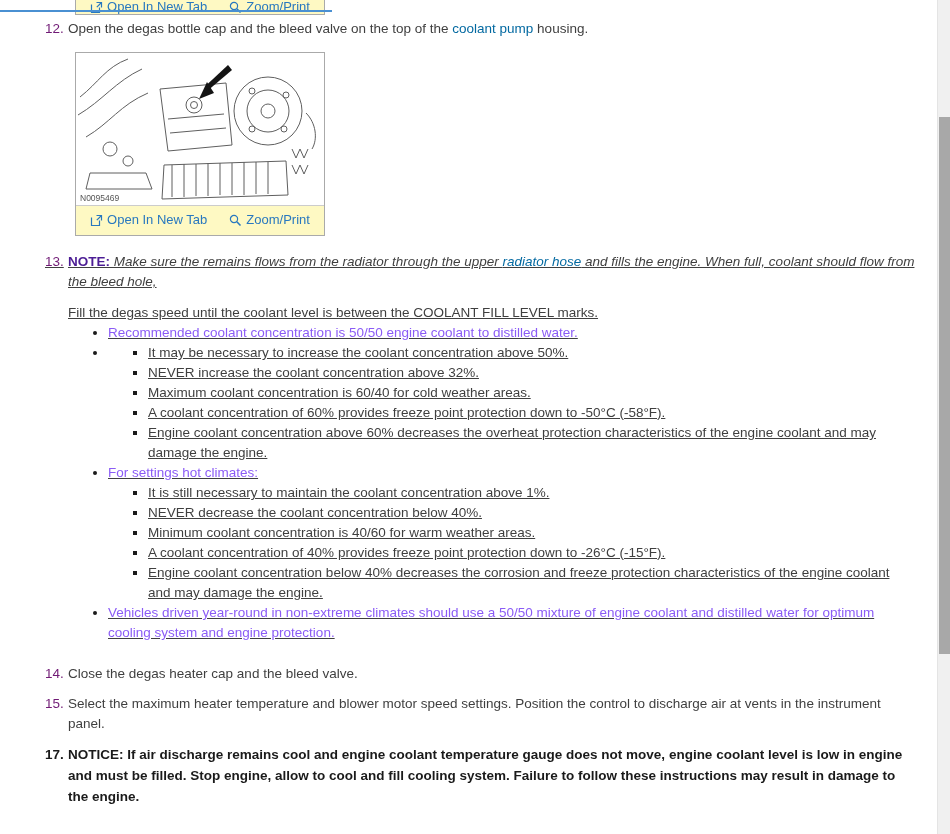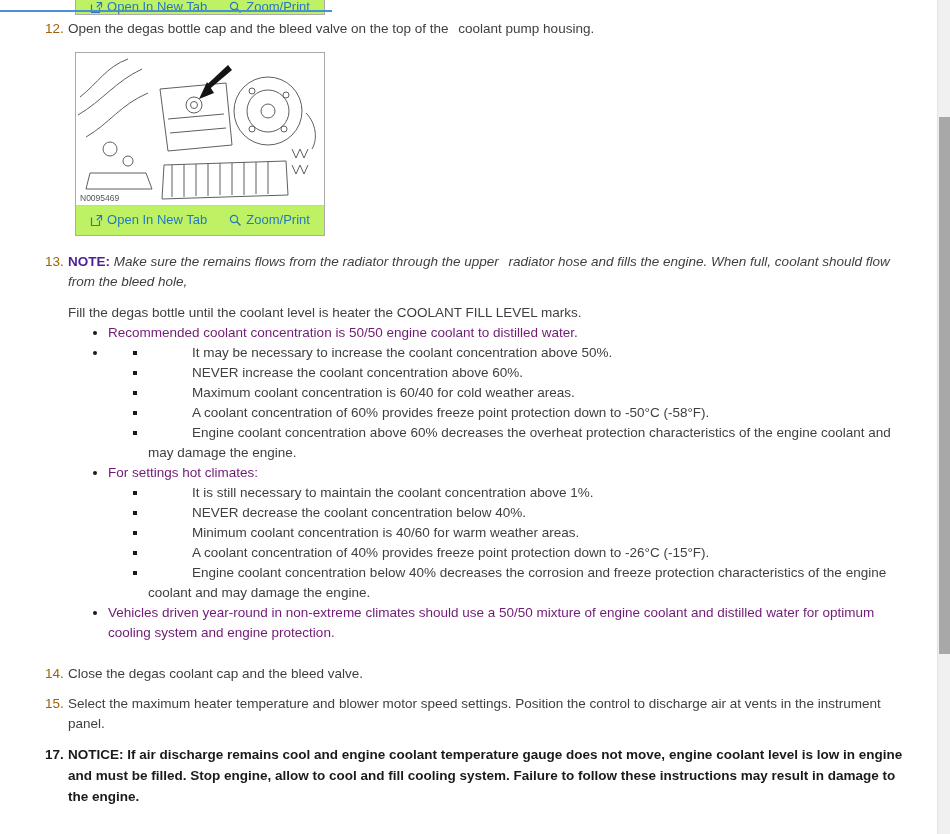--- a/index.html
+++ b/index.html
@@ -10,45 +10,45 @@
     line-height:20px;
     color:#3f3f3f;
     position:relative;
   }
   .content { padding:0 35px 10px 45px; position:relative; }
 
   
   .accent-line { position:absolute; top:10px; left:0; width:332px; height:2px; background:#4a90d2; z-index:6; }
 
   
-  .figure-box { width:250px; border:1px solid #aaaaaa; background:#bef264; }
+  .figure-box { width:250px; border:1px solid #aaaaaa; background:#fef9c3; }
   .figure-box.partial { height:15px; overflow:hidden; border-top:none; margin-left:30px; position:relative; }
   .figure-box.partial .fig-links { margin-top:-7px; }
   .fig-image { width:248px; height:153px; border-bottom:1px solid #cccccc; position:relative; background:#fff; }
   .fig-label { position:absolute; left:4px; bottom:2px; font-size:8.5px; color:#555; line-height:10px; }
   .fig-links { display:flex; justify-content:center; align-items:center; gap:22px; padding:4px 0 5px 0; }
   .fig-link { display:inline-flex; align-items:center; gap:4px; color:#2878bf; cursor:pointer; text-decoration:none; font-size:13px; }
   .fig-link svg { display:block; }
 
   
   .step { display:flex; margin-bottom:10px; }
-  .step-num { width:23px; flex-shrink:0; color:#a16207; }
+  .step-num { width:23px; flex-shrink:0; color:#701a75; }
   .step-body { flex:1; max-width:852px; }
-  .step.s13 { margin-bottom:21px; }
+  .step.s13 { margin-bottom:21px;text-decoration:underline; }
   .step.s17 .step-body, .step.s17 .step-num { font-weight:bold; color:#1a1a1a; line-height:21px; }
 
-  .inline-link { color:#404040; cursor:pointer; text-decoration:none;margin-left:6px; }
+  .inline-link { color:#0369a1; cursor:pointer; text-decoration:none; }
   .note-label { font-weight:bold; color:#4c1d95; }
   .note-text { font-style:italic; }
   .fill-para { margin-top:11px; }
 
   ul.l1 { list-style-type:disc; margin:0; padding-left:40px; color:#1a1a1a; }
-  ul.l1 > li > span { color:#701a75; }
+  ul.l1 > li > span { color:#8b5cf6; }
   ul.l2 { list-style-type:square; margin:0; padding-left:40px; }
-  ul.l2 > li > span { color:#3f3f3f;margin-left:44px; }
+  ul.l2 > li > span { color:#3f3f3f; }
 
   .fig-margin { margin:13px 16px 6px 7px;text-align:center; }
 
   
   .scrollbar { position:absolute; top:0; right:0; width:13px; height:834px; background:#f0f0f0; border-left:1px solid #e4e4e4; }
   .scroll-thumb { position:absolute; left:1px; top:117px; width:11px; height:537px; background:#a8a8a8; }
 </style>
 </head>
 <body>
 
@@ -137,27 +137,27 @@
       </div>
     </div>
   </div>
 
   <div class="step s13">
     <span class="step-num">13.</span>
     <div class="step-body">
       <div>
         <span class="note-label">NOTE:</span><span class="note-text"> Make sure the remains flows from the radiator through the upper </span><a class="inline-link note-text">radiator hose</a><span class="note-text"> and fills the engine. When full, coolant should flow from the bleed hole,</span>
       </div>
-      <div class="fill-para">Fill the degas bottle until the coolant level is heater the COOLANT FILL LEVEL marks.</div>
+      <div class="fill-para">Fill the degas speed until the coolant level is between the COOLANT FILL LEVEL marks.</div>
       <ul class="l1">
         <li><span>Recommended coolant concentration is 50/50 engine coolant to distilled water.</span></li>
         <li>
           <ul class="l2">
             <li><span>It may be necessary to increase the coolant concentration above 50%.</span></li>
-            <li><span>NEVER increase the coolant concentration above 60%.</span></li>
+            <li><span>NEVER increase the coolant concentration above 32%.</span></li>
             <li><span>Maximum coolant concentration is 60/40 for cold weather areas.</span></li>
             <li><span>A coolant concentration of 60% provides freeze point protection down to -50°C (-58°F).</span></li>
             <li><span>Engine coolant concentration above 60% decreases the overheat protection characteristics of the engine coolant and may damage the engine.</span></li>
           </ul>
         </li>
         <li><span>For settings hot climates:</span>
           <ul class="l2">
             <li><span>It is still necessary to maintain the coolant concentration above 1%.</span></li>
             <li><span>NEVER decrease the coolant concentration below 40%.</span></li>
             <li><span>Minimum coolant concentration is 40/60 for warm weather areas.</span></li>
@@ -165,21 +165,21 @@
             <li><span>Engine coolant concentration below 40% decreases the corrosion and freeze protection characteristics of the engine coolant and may damage the engine.</span></li>
           </ul>
         </li>
         <li><span>Vehicles driven year-round in non-extreme climates should use a 50/50 mixture of engine coolant and distilled water for optimum cooling system and engine protection.</span></li>
       </ul>
     </div>
   </div>
 
   <div class="step">
     <span class="step-num">14.</span>
-    <div class="step-body">Close the degas coolant cap and the bleed valve.</div>
+    <div class="step-body">Close the degas heater cap and the bleed valve.</div>
   </div>
 
   <div class="step">
     <span class="step-num">15.</span>
     <div class="step-body">Select the maximum heater temperature and blower motor speed settings. Position the control to discharge air at vents in the instrument panel.</div>
   </div>
 
 
   <div class="step s17">
     <span class="step-num">17.</span>

